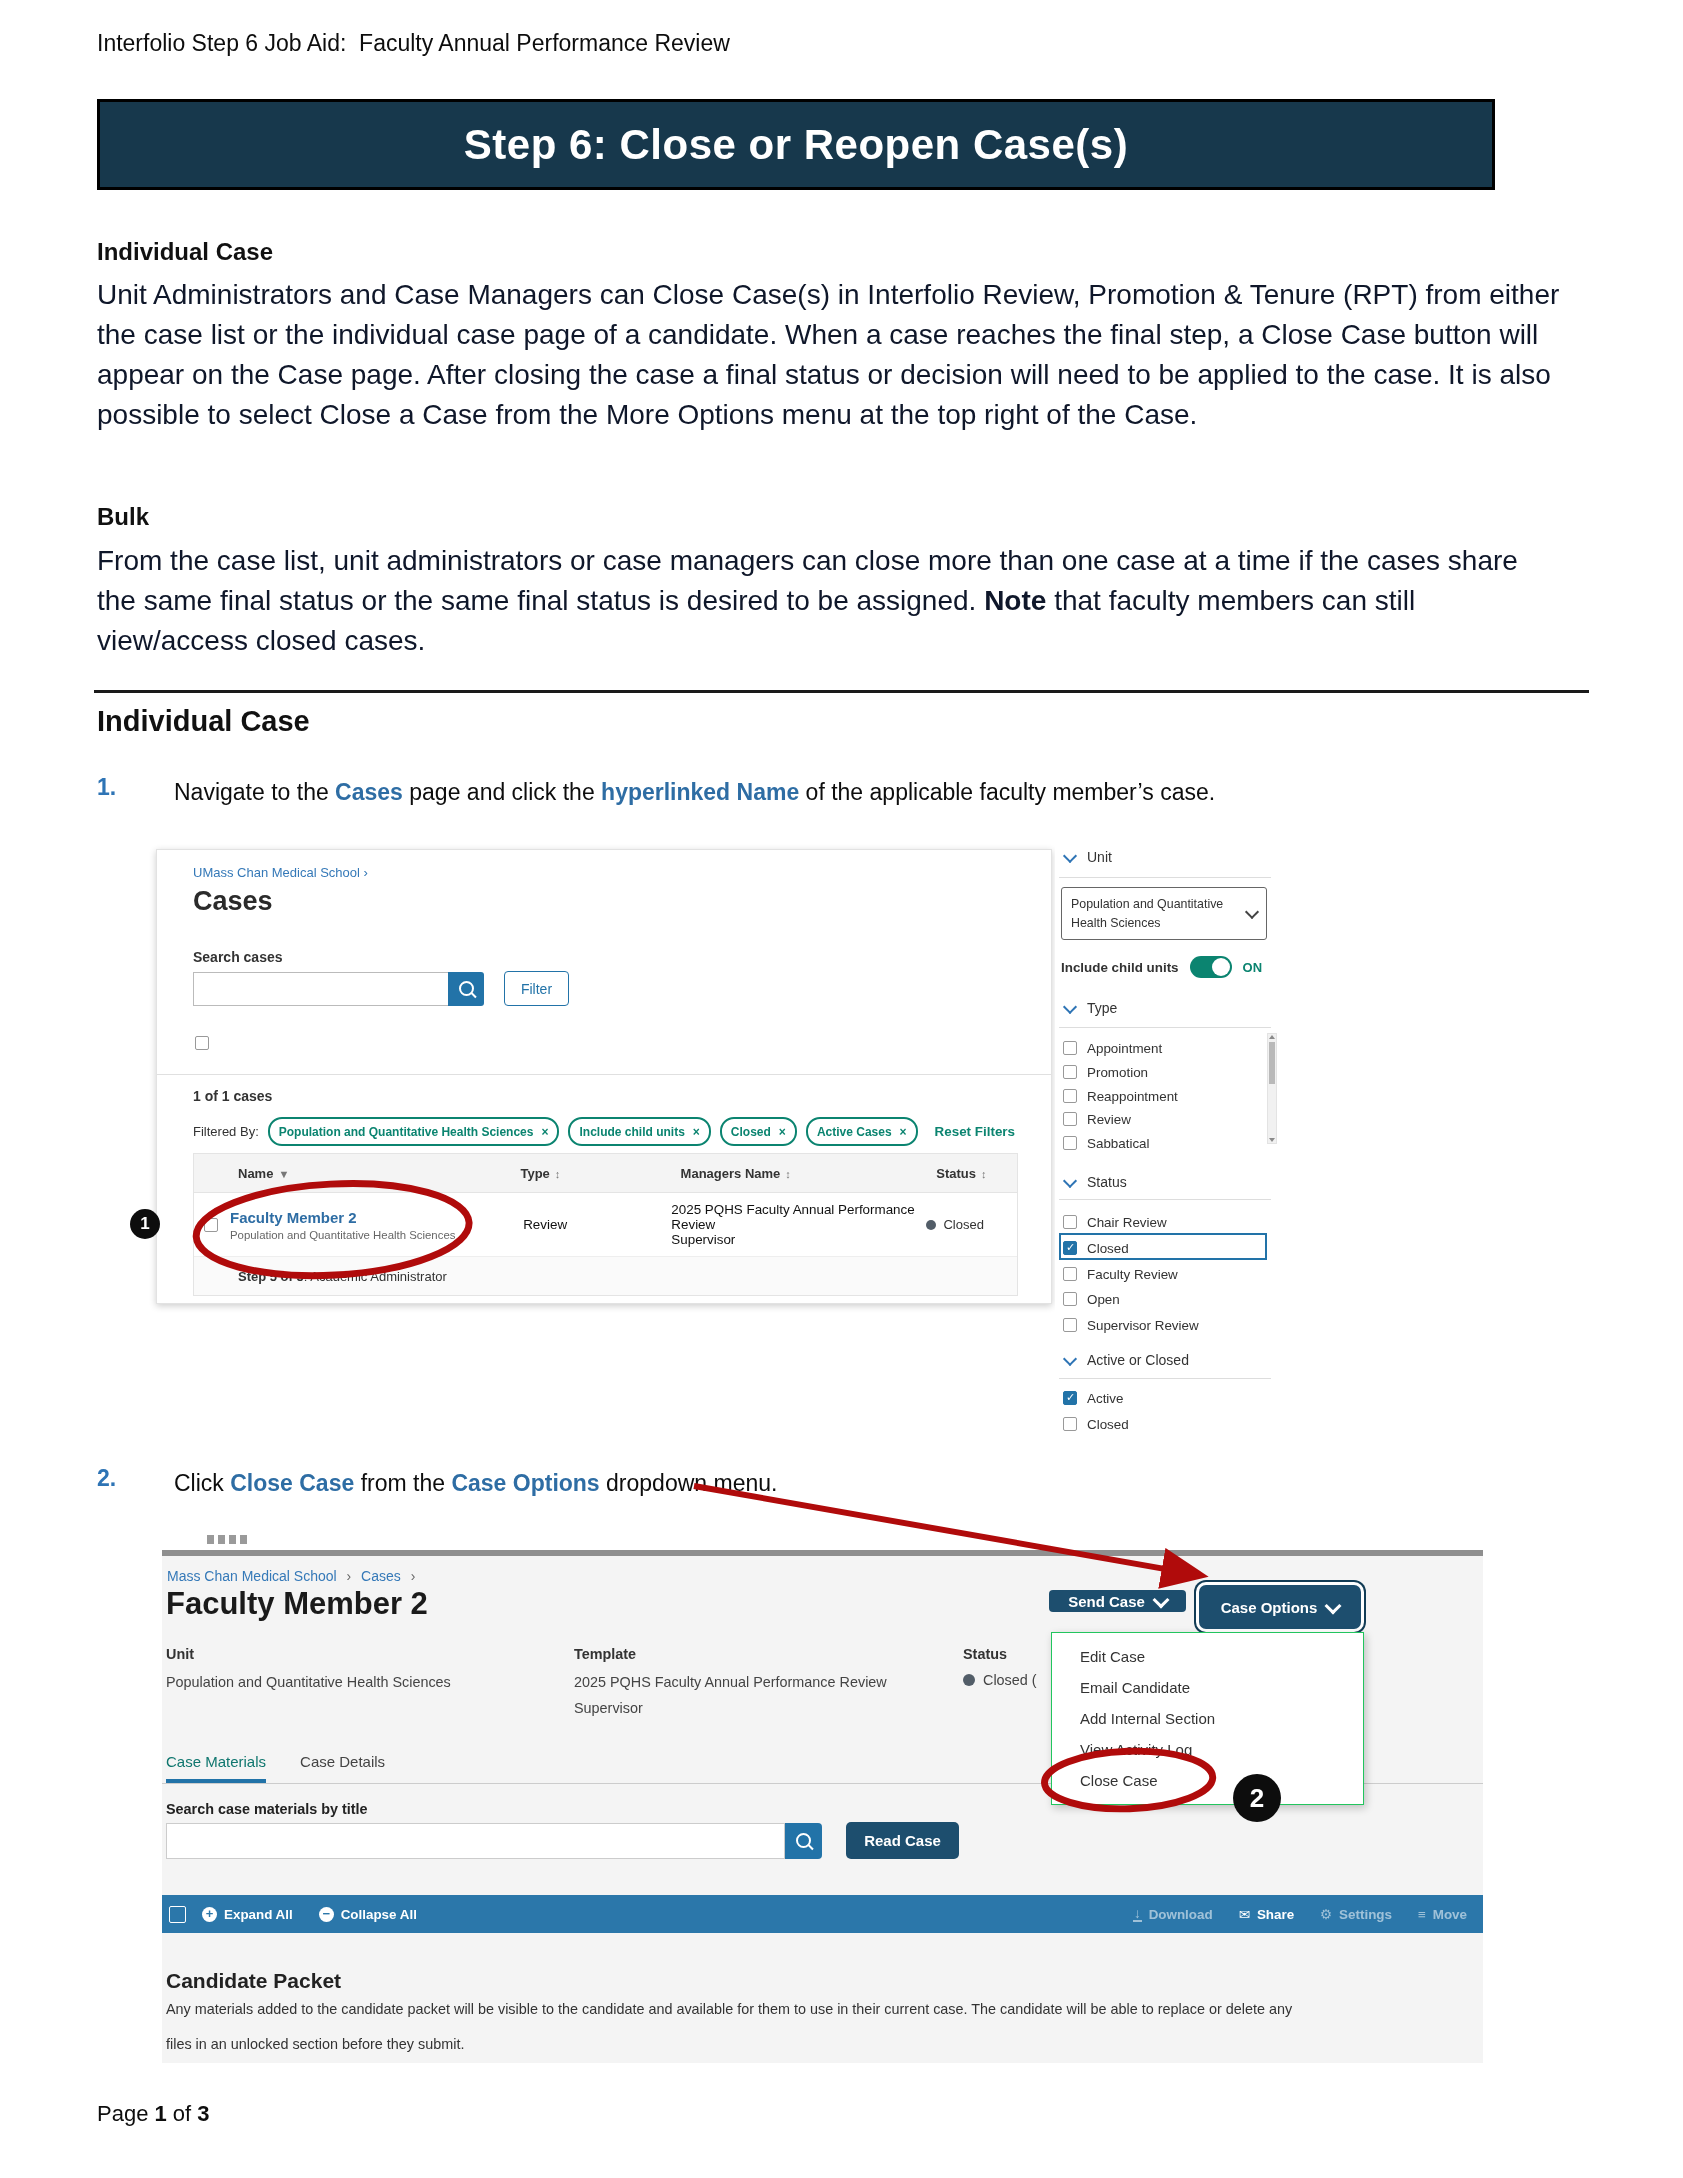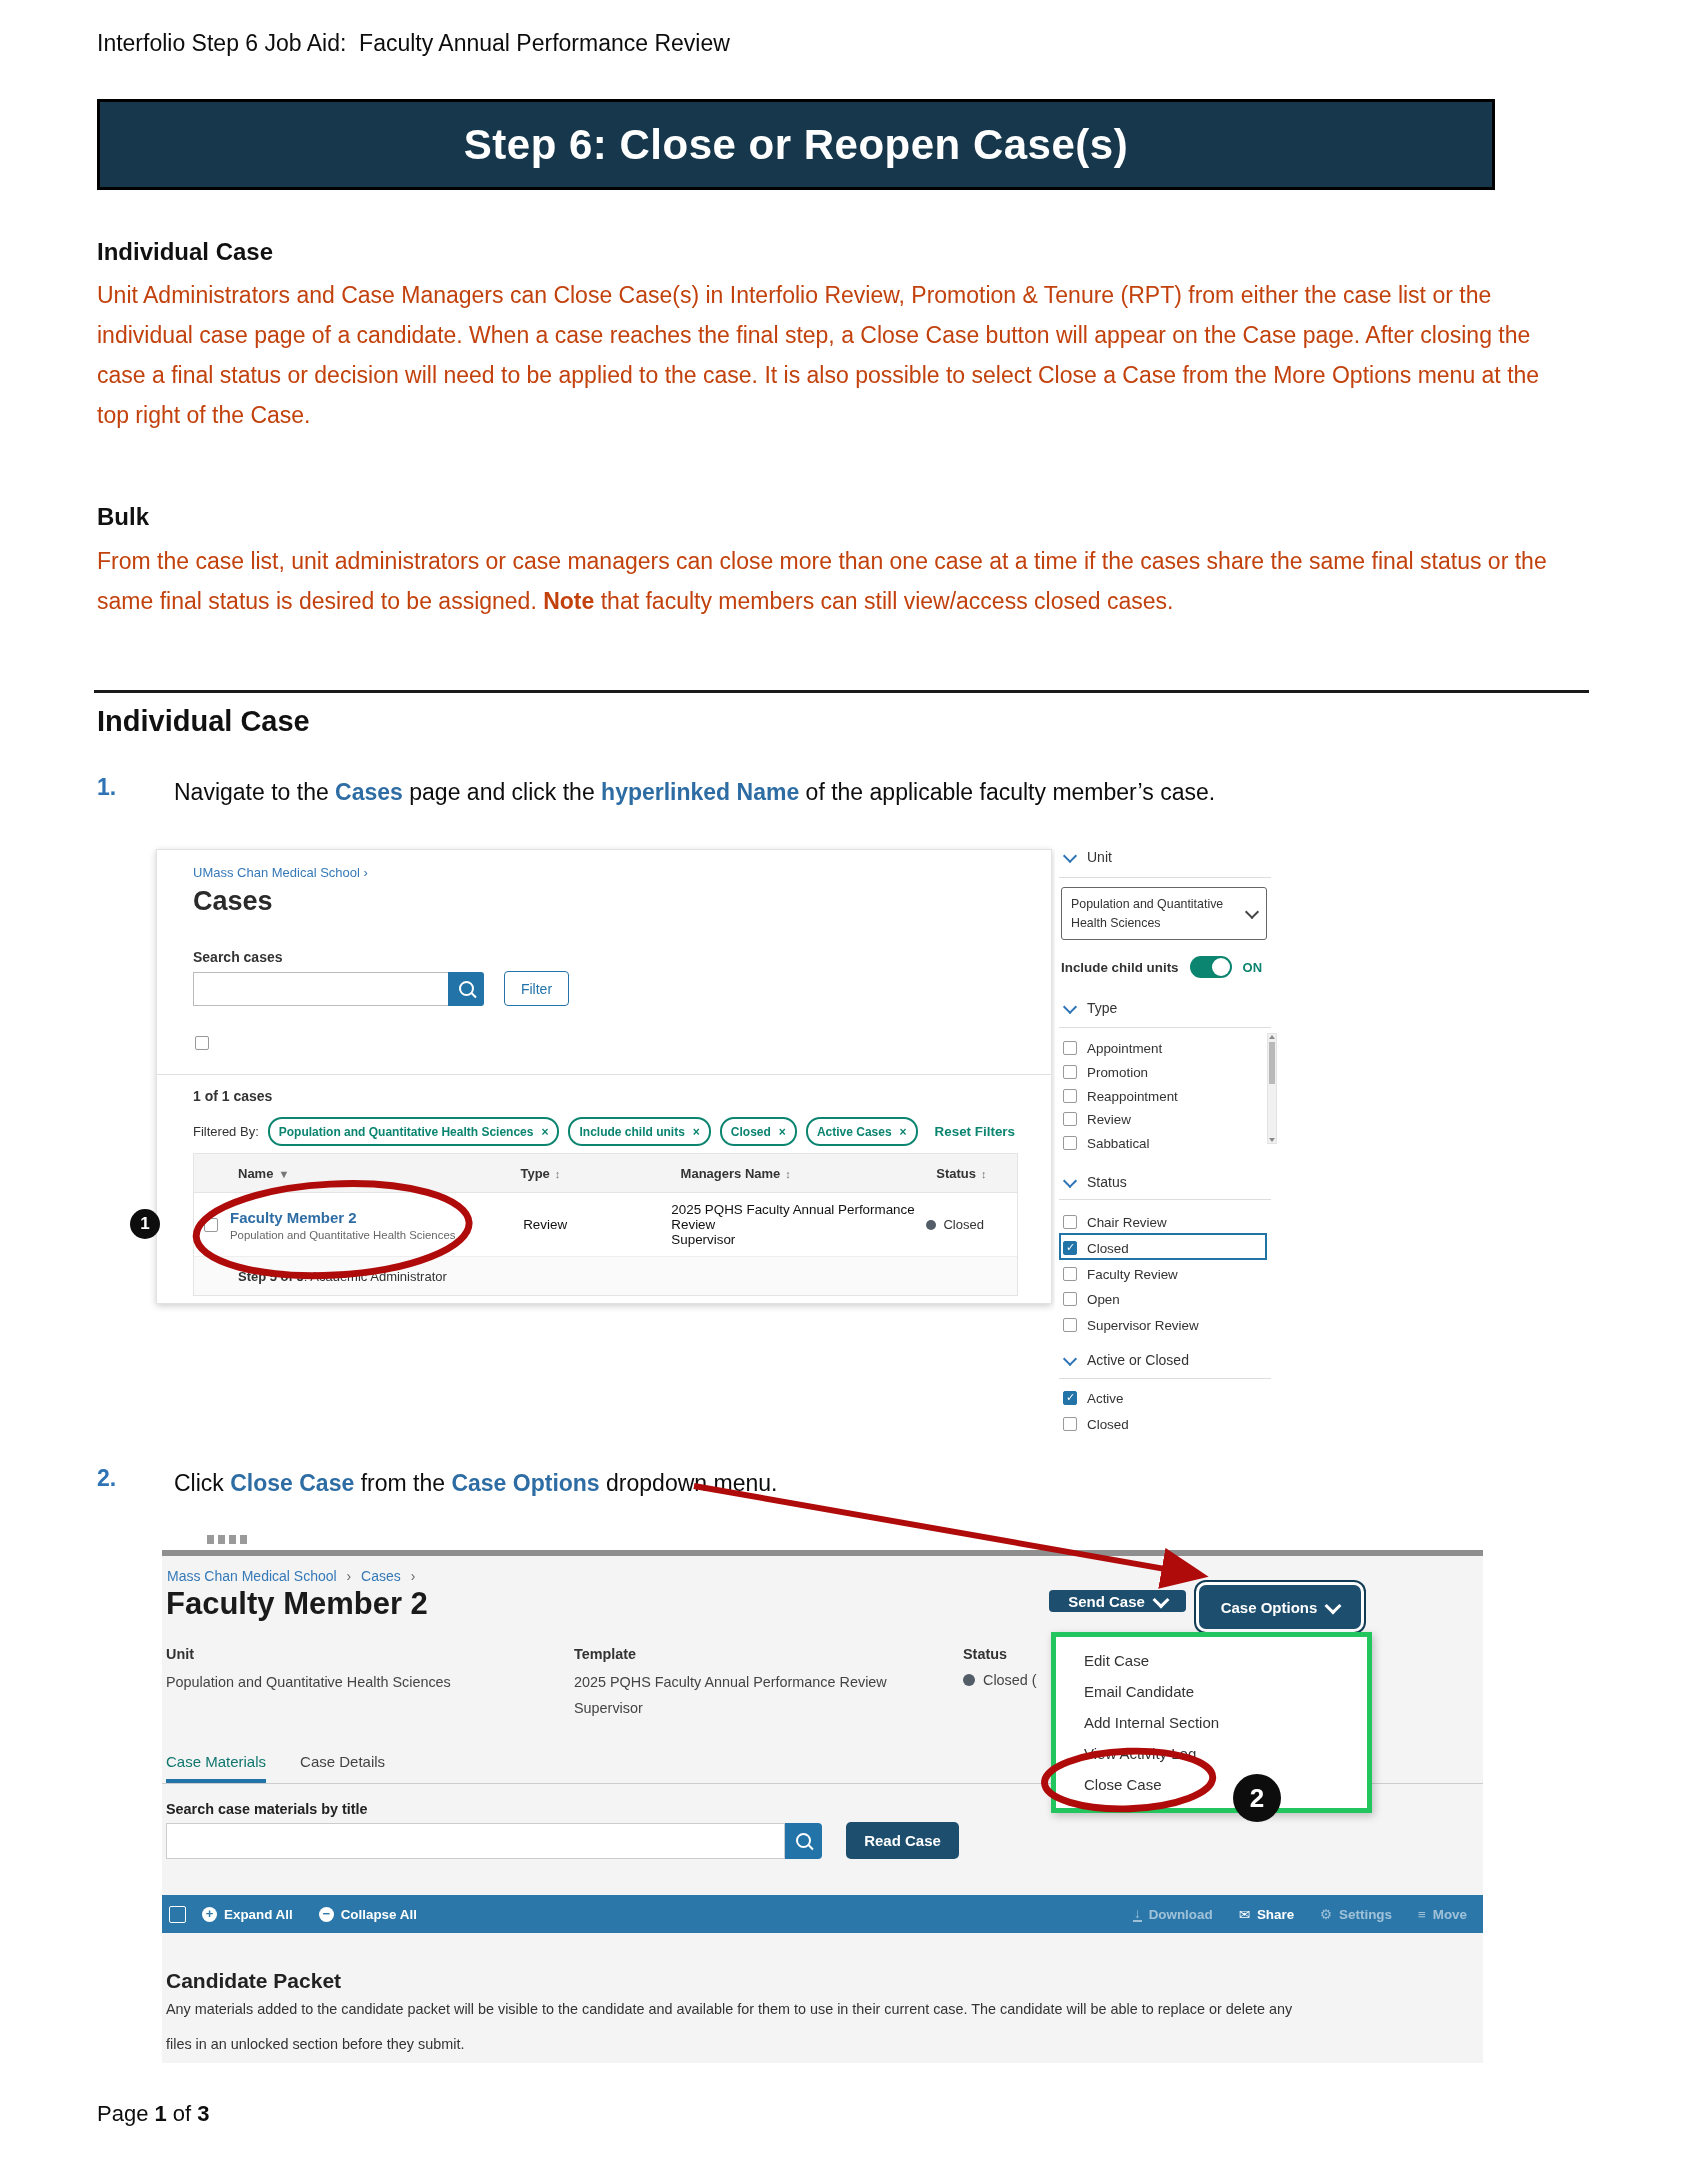--- a/index.html
+++ b/index.html
@@ -6,21 +6,21 @@
   .page{position:relative;width:1683px;height:2178px;background:#fff;overflow:hidden;
         font-family:"Liberation Sans","DejaVu Sans",sans-serif;color:#111;}
   .abs{position:absolute;}
 
   
   .doc-header{left:97px;top:30px;font-size:23px;color:#0d0d0d;white-space:pre-wrap;}
   .banner{left:97px;top:99px;width:1398px;height:91px;background:#17384c;border:3px solid #000;
           box-sizing:border-box;display:flex;align-items:center;justify-content:center;}
   .banner-text{color:#fff;font-size:42px;font-weight:bold;letter-spacing:0.5px;}
   .h-bold{font-weight:bold;font-size:24px;}
-  .para{font-size:23px;line-height:40px;color:#c2410c;}
+  .para{font-size:28px;line-height:40px;color:#0f172a;}
   .rule{left:94px;top:690px;width:1495px;border-top:3px solid #1a1a1a;}
   .sect-title{left:97px;top:705px;font-size:29px;font-weight:bold;}
   .step-num{font-size:23px;font-weight:bold;color:#2e74b5;}
   .step-text{font-size:23px;line-height:40px;color:#0d0d0d;}
   .blue-b{color:#2e6da4;font-weight:bold;}
   .footer{left:97px;top:2101px;font-size:22px;color:#0d0d0d;}
 
   
   .cb{width:14px;height:14px;border:1px solid #999;border-radius:2px;background:#fff;box-sizing:border-box;flex:none;display:inline-block;}
   .cb.ck{background:#2273a8;border-color:#2273a8;position:relative;}
@@ -101,21 +101,21 @@
   .tab-line{left:0;top:227px;width:1330px;border-top:1px solid #ccc;}
   .s2-slabel{left:13px;top:245px;font-size:14.4px;font-weight:bold;color:#222;}
   .s2-srow{left:13px;top:266px;display:flex;align-items:center;}
   .s2-in{width:619px;height:36px;border:1px solid #ccc;box-sizing:border-box;outline:none;font-size:14px;padding:0 8px;}
   .s2-sbtn{width:37px;height:36px;background:#2273a8;border:none;border-radius:0 4px 4px 0;display:flex;align-items:center;justify-content:center;cursor:pointer;}
   .read-btn{margin-left:24px;width:113px;height:37px;background:#1d4e6e;color:#fff;font-weight:bold;font-size:15px;border:none;border-radius:5px;}
   .navy-btn{position:absolute;background:#1d4e6e;color:#fff;font-weight:bold;font-size:15px;border:none;border-radius:4px;
             display:flex;align-items:center;justify-content:center;gap:10px;cursor:pointer;}
   .send-btn{left:896px;top:34px;width:137px;height:22px;}
   .copt-btn{left:1046px;top:29px;width:162px;height:44px;border-radius:7px;box-shadow:0 0 0 3px #fff,0 0 0 5px #123c55;}
-  .menu{left:898px;top:76px;width:311px;background:#fff;border:5px solid #22c55e;box-shadow:2px 3px 8px rgba(0,0,0,.22);padding:8px 0;z-index:5;}
+  .menu{left:898px;top:76px;width:311px;background:#fff;border:1px solid #22c55e;box-shadow:2px 3px 8px rgba(0,0,0,.22);padding:8px 0;z-index:5;}
   .menu-item{padding:7px 10px 7px 28px;font-size:15px;color:#333;cursor:pointer;}
   .toolbar{left:0;top:339px;width:1330px;height:38px;background:#2b77aa;display:flex;align-items:center;color:#fff;font-size:13.4px;font-weight:bold;}
   .tb-cb{width:15px;height:15px;border:1px solid #fff;border-radius:2px;background:transparent;margin:0 16px 0 16px;flex:none;}
   .tb-item{display:flex;align-items:center;gap:7px;margin-right:26px;cursor:pointer;}
   .tb-right{margin-left:auto;display:flex;align-items:center;margin-right:4px;}
   .dim{opacity:.55;}
   .circ-ic{width:15px;height:15px;border-radius:50%;background:#fff;color:#2b77aa;font-size:13px;font-weight:bold;
            display:flex;align-items:center;justify-content:center;line-height:0;flex:none;}
   .dl-ic{border-bottom:2px solid currentColor;line-height:13px;padding:0 1px;font-weight:normal;}
   .packet-title{left:13px;top:413px;font-size:21px;font-weight:bold;color:#222;}

